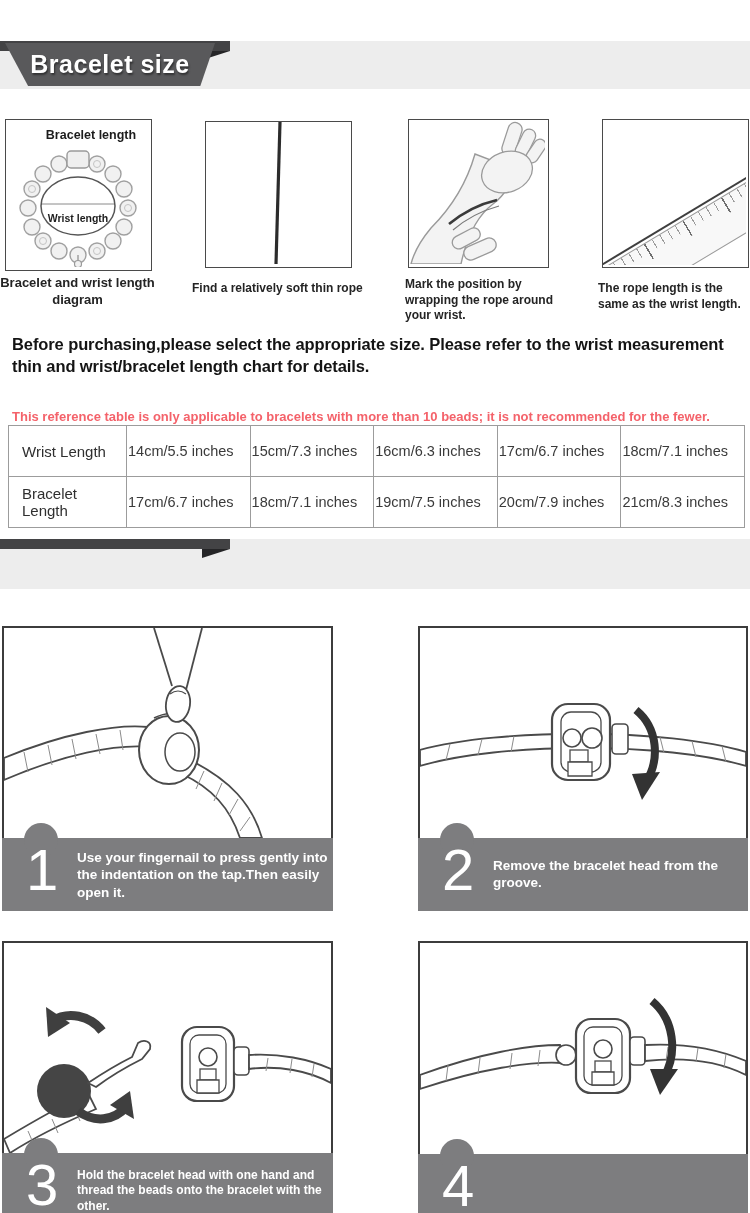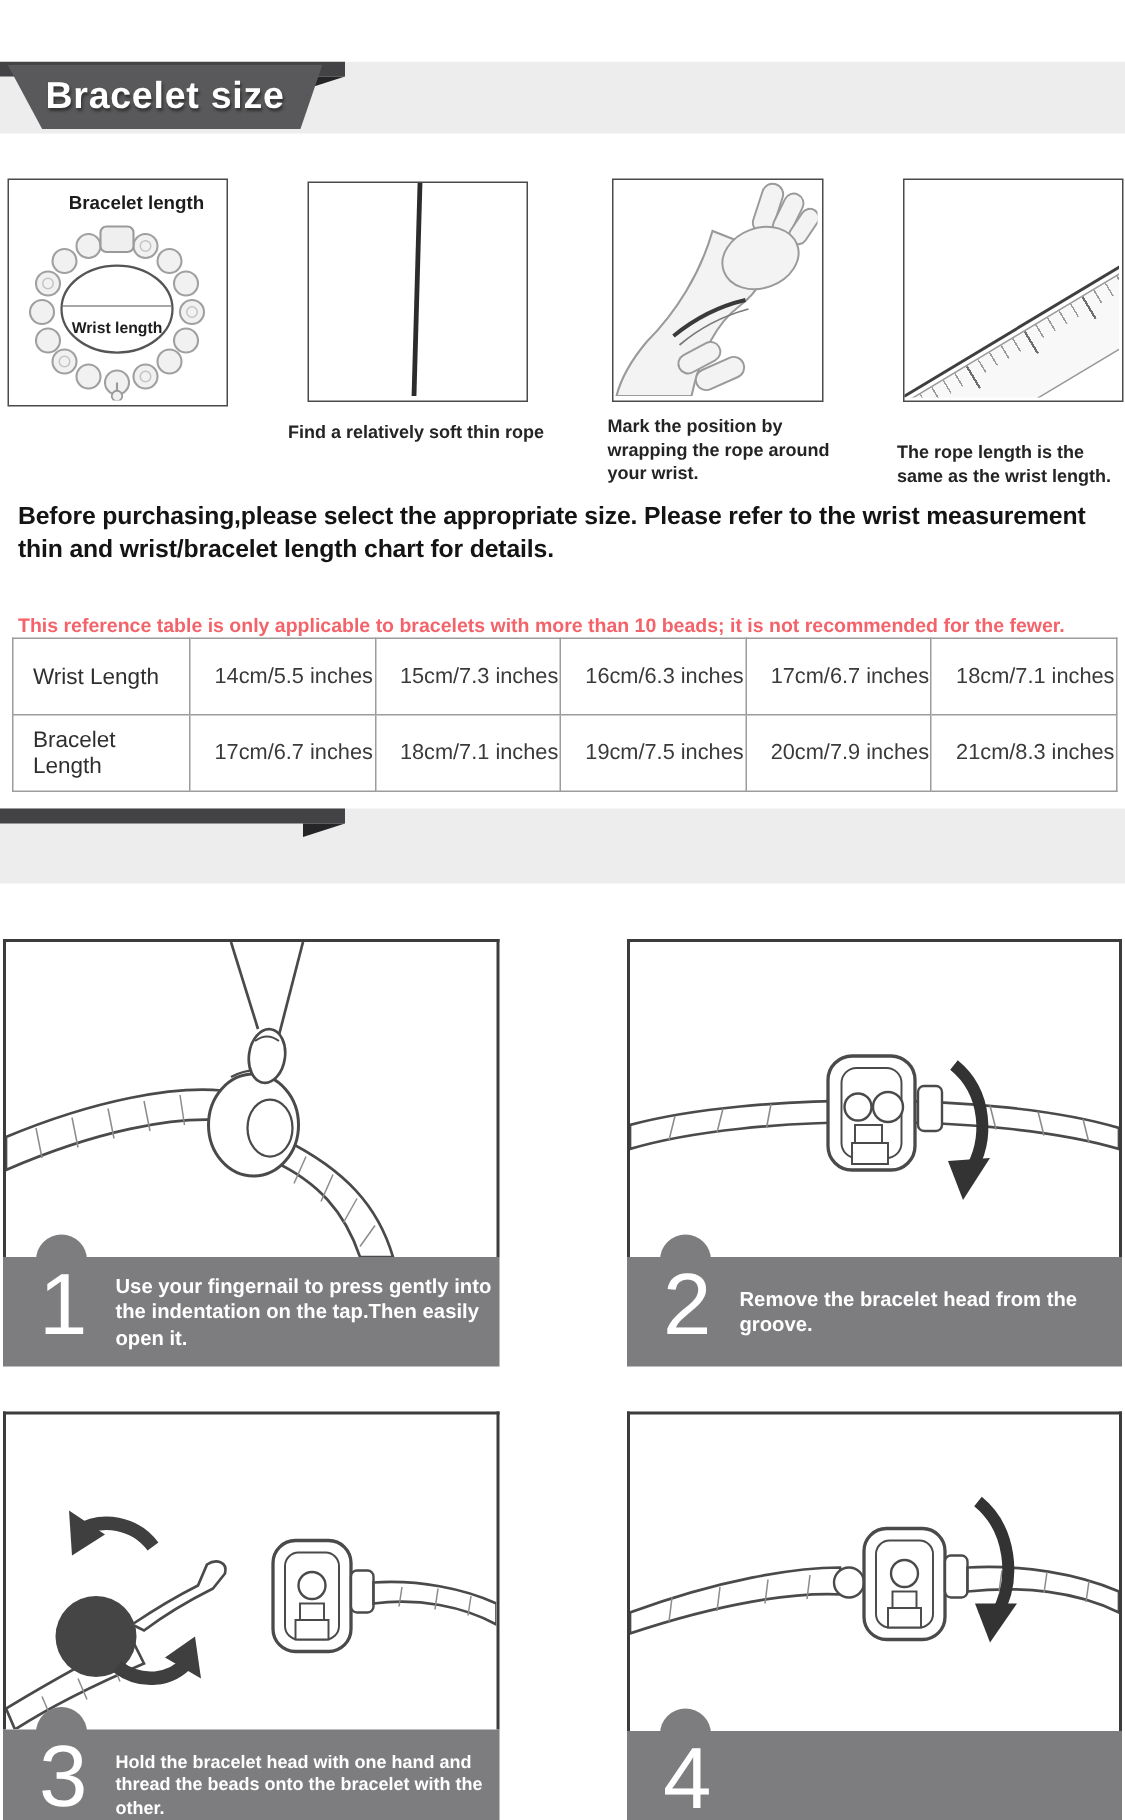--- a/index.html
+++ b/index.html
@@ -25,21 +25,21 @@
   
   .intro{position:absolute;left:12px;top:292px;width:728px;margin:0;
          font-size:16.5px;font-weight:700;color:#141414;line-height:1.35;letter-spacing:-.1px;}
   .warning{position:absolute;left:12px;top:368px;margin:0;white-space:nowrap;
            font-size:13px;font-weight:700;color:#f4626a;}
 
   
   table.size-table{position:absolute;left:8px;top:384px;width:737px;
                    border-collapse:collapse;table-layout:fixed;}
   table.size-table td{border:1px solid #9c9c9c;height:48px;background:#fff;
-                      font-size:14.5px;color:#3a3a3a;text-align:right;}
+                      font-size:14.5px;color:#3a3a3a;text-align:left;}
   table.size-table td.row-label{text-align:left;padding-left:13px;font-size:15px;color:#2f2f2f;}
 
   
   .step-card{position:absolute;}
   .step-illus{position:relative;background:#fff;border:2px solid #3c3c3c;border-bottom:none;
               box-sizing:border-box;overflow:hidden;}
   .step-bar{position:relative;background:#7d7d7f;color:#fff;}
   .step-bump{position:absolute;width:34px;height:34px;border-radius:50%;background:#7d7d7f;
              top:-15px;left:22px;}
   .step-num{position:absolute;left:24px;top:2px;font-size:58px;font-weight:400;color:#fff;
@@ -103,20 +103,21 @@
       </g>
       <rect x="61" y="31" width="22" height="17" rx="4" fill="#efefef" stroke="#9a9a9a" stroke-width="1.4"></rect>
       <line x1="72" y1="143" x2="72" y2="135" stroke="#9a9a9a" stroke-width="1.4"></line>
       <circle cx="72" cy="144" r="3.5" fill="#f1f1f1" stroke="#9a9a9a" stroke-width="1.2"></circle>
       <ellipse cx="72" cy="86" rx="37" ry="29" fill="rgba(255,255,255,0.8)" stroke="#555" stroke-width="1.5"></ellipse>
       <line x1="36" y1="84" x2="108" y2="84" stroke="#8a8a8a" stroke-width="1"></line>
       <text x="85" y="19" text-anchor="middle" font-size="12.5" font-weight="700" fill="#1c1c1c">Bracelet length</text>
       <text x="72" y="102" text-anchor="middle" font-size="10.5" font-weight="700" fill="#1c1c1c">Wrist length</text>
     </svg>
   </div>
+  <div class="fig-caption" style="left:0px;top:234px;width:155px;text-align:center;font-size:13px;">Bracelet and wrist length diagram</div>
 
   <div class="fig-box" style="left:205px;top:80px;width:145px;height:145px;">
     <svg width="142" height="142" viewBox="0 0 142 142">
       <line x1="74" y1="0" x2="70" y2="142" stroke="#2c2c2c" stroke-width="3.2"></line>
     </svg>
   </div>
   <div class="fig-caption" style="left:192px;top:240px;font-size:12px;white-space:nowrap;">Find a relatively soft thin rope</div>
 
   <div class="fig-box" style="left:408px;top:78px;width:139px;height:147px;">
     <svg width="136" height="144" viewBox="0 0 136 144">
@@ -136,21 +137,21 @@
     </svg>
   </div>
   <div class="fig-caption" style="left:405px;top:236px;width:158px;">Mark the position by wrapping the rope around your wrist.</div>
 
   <div class="fig-box" style="left:602px;top:78px;width:145px;height:147px;">
     <div class="ruler-wrap">
       <div class="ruler-edge"></div>
       <div class="ruler-body"></div>
     </div>
   </div>
-  <div class="fig-caption" style="left:598px;top:253px;width:152px;">The rope length is the same as the wrist length.</div>
+  <div class="fig-caption" style="left:598px;top:240px;width:152px;">The rope length is the same as the wrist length.</div>
 
   <p class="intro">Before purchasing,please select the appropriate size. Please refer to the wrist measurement thin and wrist/bracelet length chart for details.</p>
   <p class="warning">This reference table is only applicable to bracelets with more than 10 beads; it is not recommended for the fewer.</p>
 
   <table class="size-table">
     <colgroup>
         <col style="width:118px">
         <col>
         <col>
         <col>

